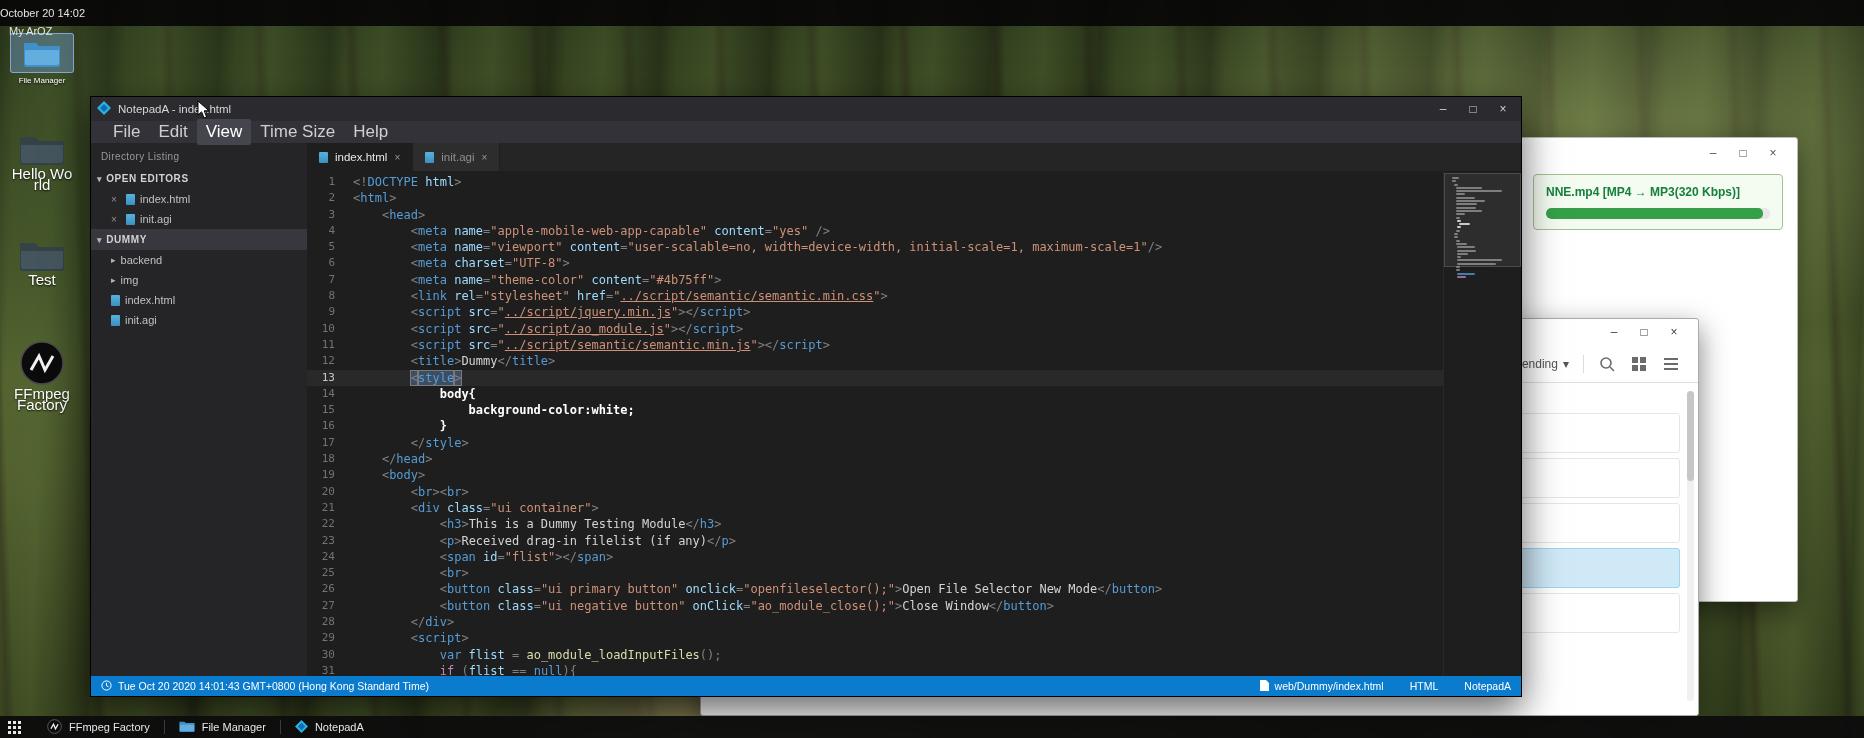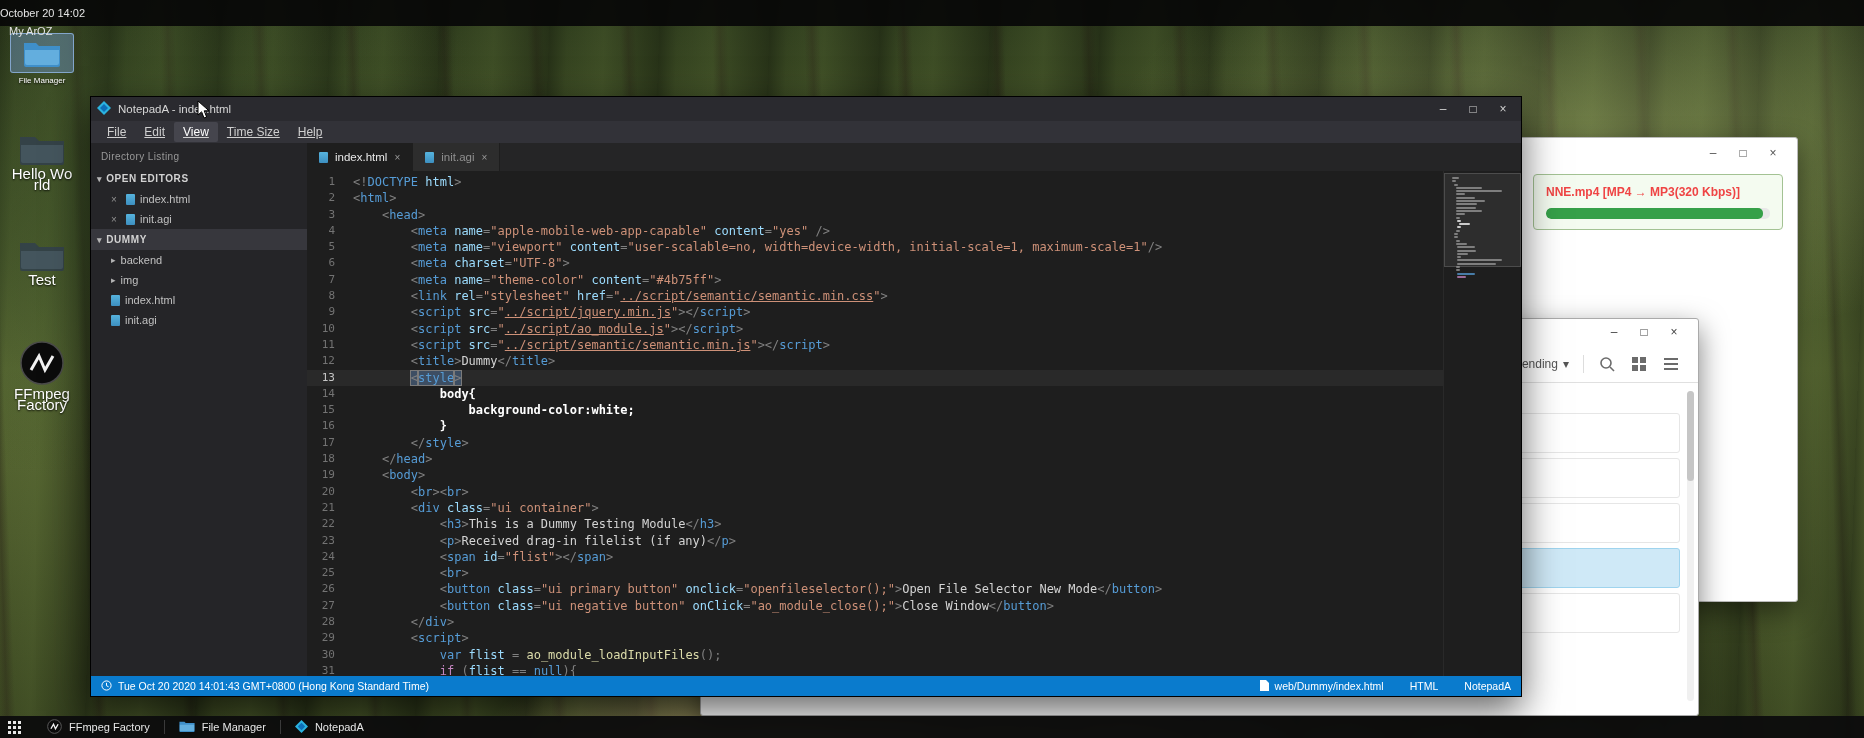--- a/index.html
+++ b/index.html
@@ -33,21 +33,21 @@
   
   .winctl { display:flex; gap:6px; }
   .winctl span { width:24px; text-align:center; font-size:12px; line-height:18px; }
   
   .win-a { position:absolute; left:1200px; top:137px; width:598px; height:465px; z-index:2;
     background:#fff; border:1px solid #bbb; border-radius:3px;
     box-shadow:0 10px 28px rgba(0,0,0,0.45); }
   .wa-controls { position:absolute; top:6px; right:12px; color:#555; }
   .wa-msg { margin:36px 14px 0 332px; border:1px solid #a3c293; background:#f4fbf0;
     border-radius:4px; padding:10px 12px; }
-  .wa-msg-text { font-size:12px; font-weight:bold; color:#ef4444; white-space:nowrap; overflow:hidden; }
+  .wa-msg-text { font-size:12px; font-weight:bold; color:#15803d; white-space:nowrap; overflow:hidden; }
   .wa-progress { margin-top:9px; height:11px; background:#e8e8e8; border-radius:5px; overflow:hidden; }
   .wa-bar { width:97%; height:100%; background:#36a049; border-radius:5px; }
   
   .win-b { position:absolute; left:700px; top:318px; width:999px; height:398px; z-index:3;
     background:#fff; border:1px solid #aaa; border-radius:3px;
     box-shadow:0 10px 28px rgba(0,0,0,0.5); }
   .wb-title { height:26px; display:flex; justify-content:flex-end; align-items:center;
     padding-right:12px; color:#444; }
   .wb-toolbar { height:38px; display:flex; justify-content:flex-end; align-items:center;
     gap:14px; padding-right:18px; border-bottom:1px solid #e0e0e0; }
@@ -63,21 +63,21 @@
   .wb-thumb { width:7px; height:90px; background:#c6c6c6; border-radius:4px; }
   
   .notepad { position:absolute; left:90px; top:96px; width:1432px; height:601px; z-index:5;
     background:#1e1e1e; border:1px solid #000; box-shadow:0 14px 36px rgba(0,0,0,0.6);
     display:flex; flex-direction:column; }
   .np-titlebar { height:24px; background:#2a2a2f; display:flex; align-items:center;
     padding:0 6px; color:#d6d6d6; font-size:11.5px; }
   .np-titlebar .ttl { margin-left:7px; flex:1; }
   .np-titlebar .winctl span { color:#d0d0d0; }
   .np-menubar { height:22px; background:#323238; display:flex; align-items:center;
-    padding-left:7px; color:#cfcfcf; font-size:12px; position:relative;text-decoration:underline; }
+    padding-left:13px; color:#cfcfcf; font-size:17px; position:relative; }
   .menu-item { padding:3px 9px; border-radius:2px; }
   .menu-item.hovered { background:#45454d; color:#fff; }
   .np-main { flex:1; display:flex; min-height:0; }
   
   .np-sidebar { width:216px; background:#252528; color:#c5c5c5; font-size:11px; overflow:hidden; }
   .sb-header { color:#989898; font-size:10px; padding:8px 10px 6px 10px; letter-spacing:0.4px; }
   .tree-section { height:21px; display:flex; align-items:center; gap:4px; padding-left:6px;
     font-size:10px; font-weight:bold; color:#d2d2d2; letter-spacing:0.6px; }
   .tree-section.hl { background:#37373d; }
   .tree-item { height:20px; display:flex; align-items:center; gap:5px; padding-left:20px;

